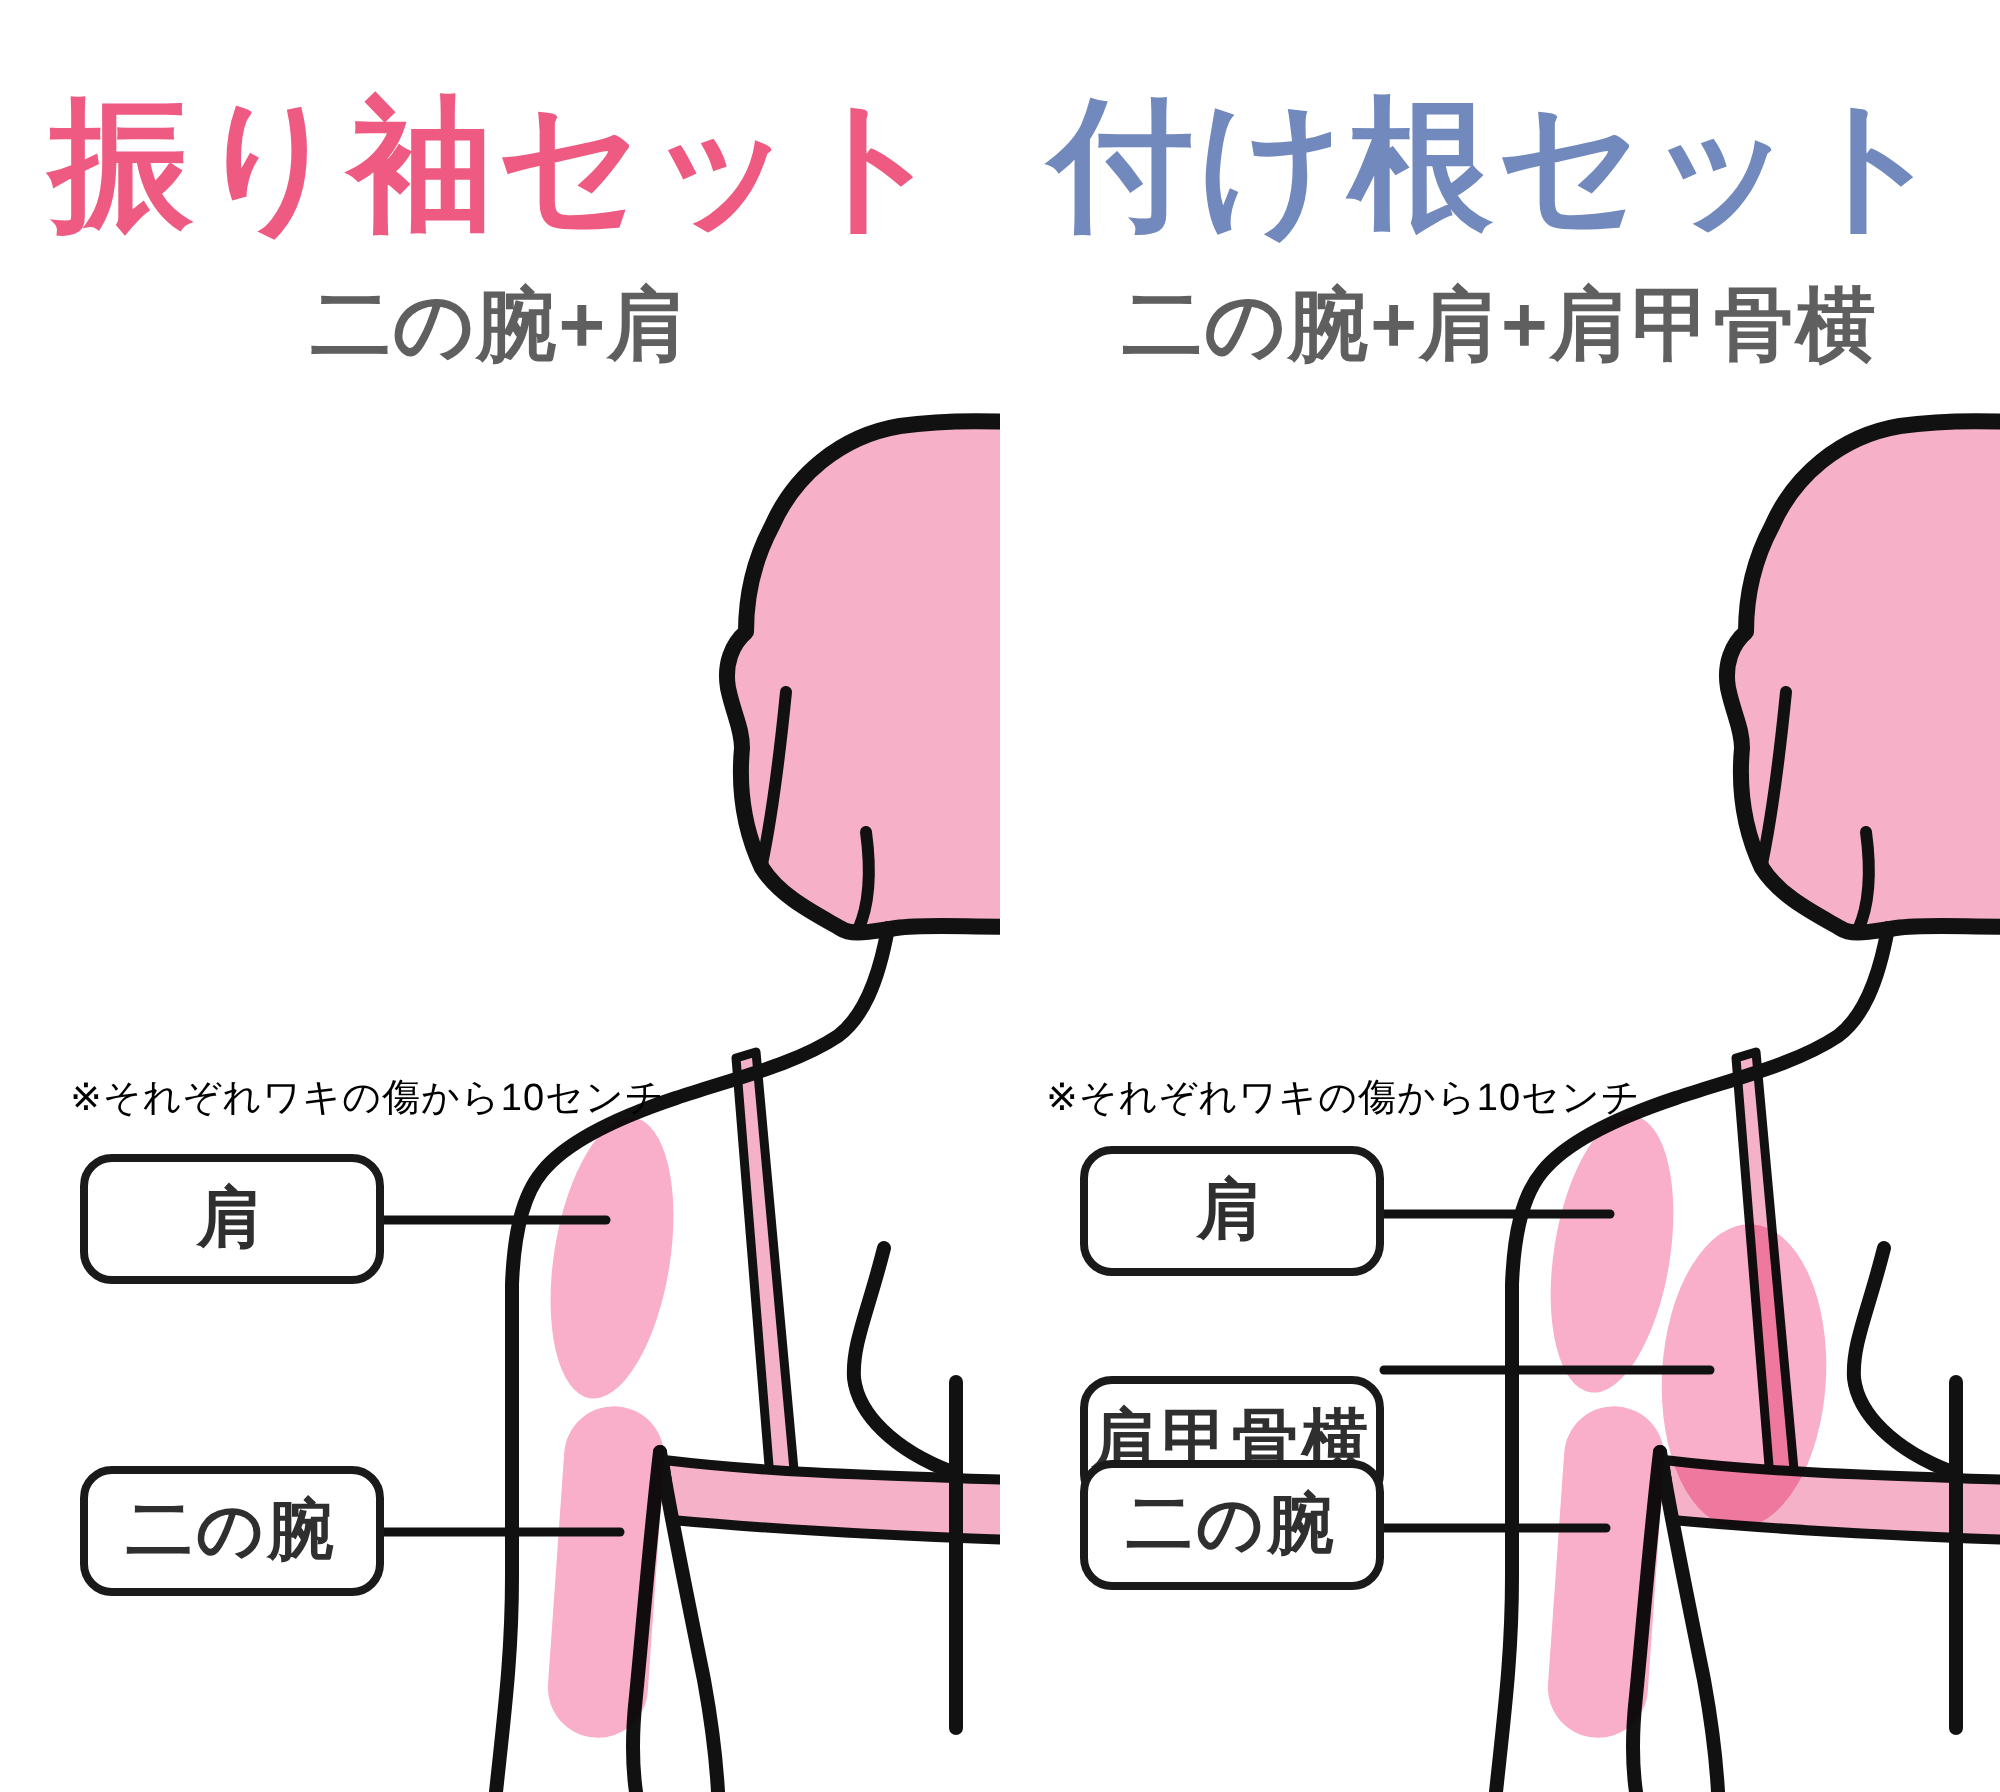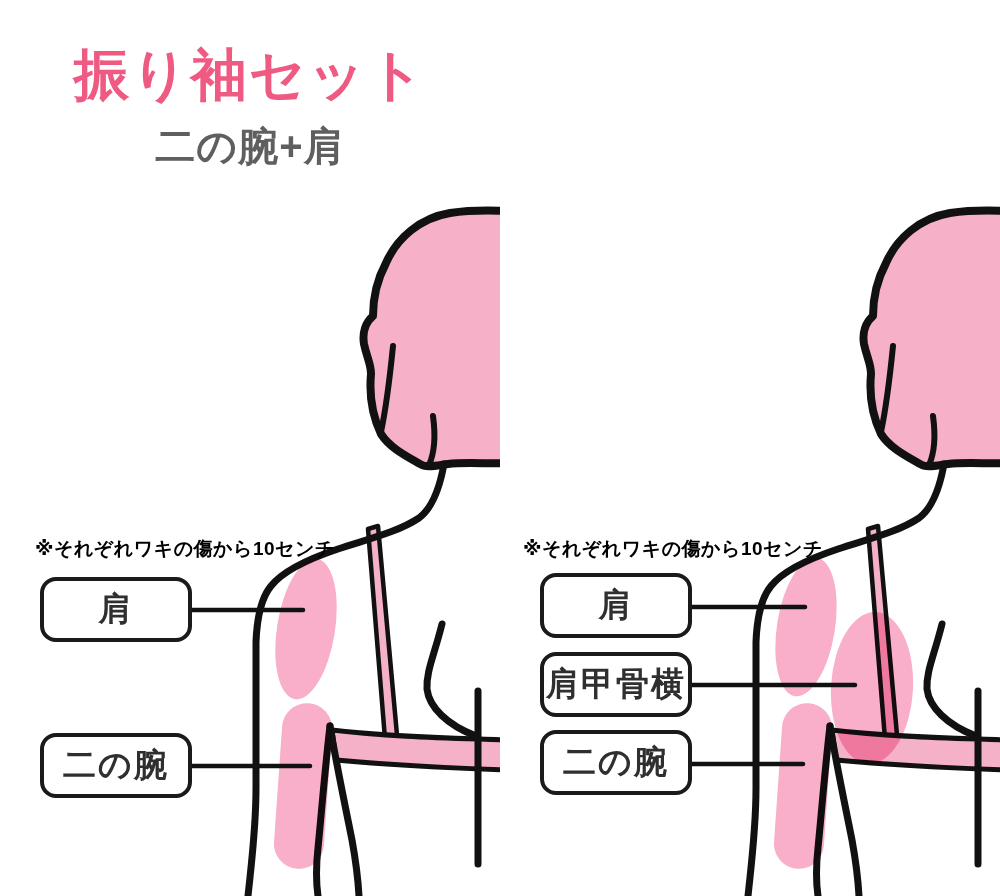--- a/index.html
+++ b/index.html
@@ -2,26 +2,26 @@
 <html><head>
 <meta charset="utf-8">
 <style>
   * { margin:0; padding:0; box-sizing:border-box; }
   html,body { background:#ffffff; }
   body { font-family:"Liberation Sans","DejaVu Sans",sans-serif; }
   .page { width:1000px; height:896px; display:flex; overflow:hidden; background:#fff; }
   .panel { position:relative; width:500px; height:896px; overflow:hidden; }
   .figure-svg { position:absolute; inset:0; z-index:0; }
   .panel-header { position:relative; z-index:1; padding-top:44px; text-align:center; }
-  .title { font-size:56px; font-weight:900; line-height:1.1; letter-spacing:2px; }
+  .title { font-size:72px; font-weight:900; line-height:1.1; letter-spacing:2px; }
   .title-furisode { color:#ee5a82; }
   .title-tsukene { color:#7289bd; }
   .subtitle { font-size:40px; font-weight:800; line-height:1; letter-spacing:1px;
               color:#5f5f5f; margin-top:20px; white-space:nowrap; }
-  .note { position:absolute; z-index:2; top:536px; font-size:19px; font-weight:bold;
+  .note { position:absolute; z-index:2; top:536px; font-size:19px; font-weight:normal;
           color:#000; letter-spacing:0.5px; white-space:nowrap; }
   .note-left  { left:35px; }
   .note-right { left:23px; }
   .label-box { position:absolute; z-index:2; left:40px; width:152px; height:65px;
                background:#fff; border:4px solid #1a1a1a; border-radius:16px;
                display:flex; align-items:center; justify-content:center; }
   .label-box span { font-size:33px; font-weight:600; color:#2f2f2f; letter-spacing:2px; }
   .hl { fill:#f9aeca; mix-blend-mode:multiply; }
   .connector { stroke:#111; stroke-width:4.5; stroke-linecap:round; fill:none; }
 </style>
@@ -88,25 +88,29 @@
     <svg class="figure-svg" viewBox="0 0 500 896" width="500" height="896">
       <rect x="0" y="0" width="500" height="896" fill="#ffffff"></rect>
       <use href="#figure-body" width="500" height="896"></use>
       <ellipse class="hl" cx="306" cy="627" rx="29" ry="70" transform="rotate(9 306 627)"></ellipse>
       <ellipse class="hl" cx="372" cy="688" rx="41" ry="76" transform="rotate(3 372 688)"></ellipse>
       <rect class="hl" x="278" y="703" width="50" height="166" rx="25" transform="rotate(4 303 786)"></rect>
       <path class="connector" d="M192,607 H305"></path>
       <path class="connector" d="M192,685 H355"></path>
       <path class="connector" d="M192,764 H303"></path>
     </svg>
+    <header class="panel-header">
+      <h1 class="title title-tsukene">付け根セット</h1>
+      <h2 class="subtitle">二の腕+肩+肩甲骨横</h2>
+    </header>
     <div class="note note-right">※それぞれワキの傷から10センチ</div>
     <div class="label-box" style="top:573px">
       <span>肩</span>
     </div>
-    <div class="label-box" style="top:652px">
+    <div class="label-box" style="top:688px">
       <span>肩甲骨横</span>
     </div>
     <div class="label-box" style="top:730px">
       <span>二の腕</span>
     </div>
   </section>
 
 </div>
 
 </body></html>

